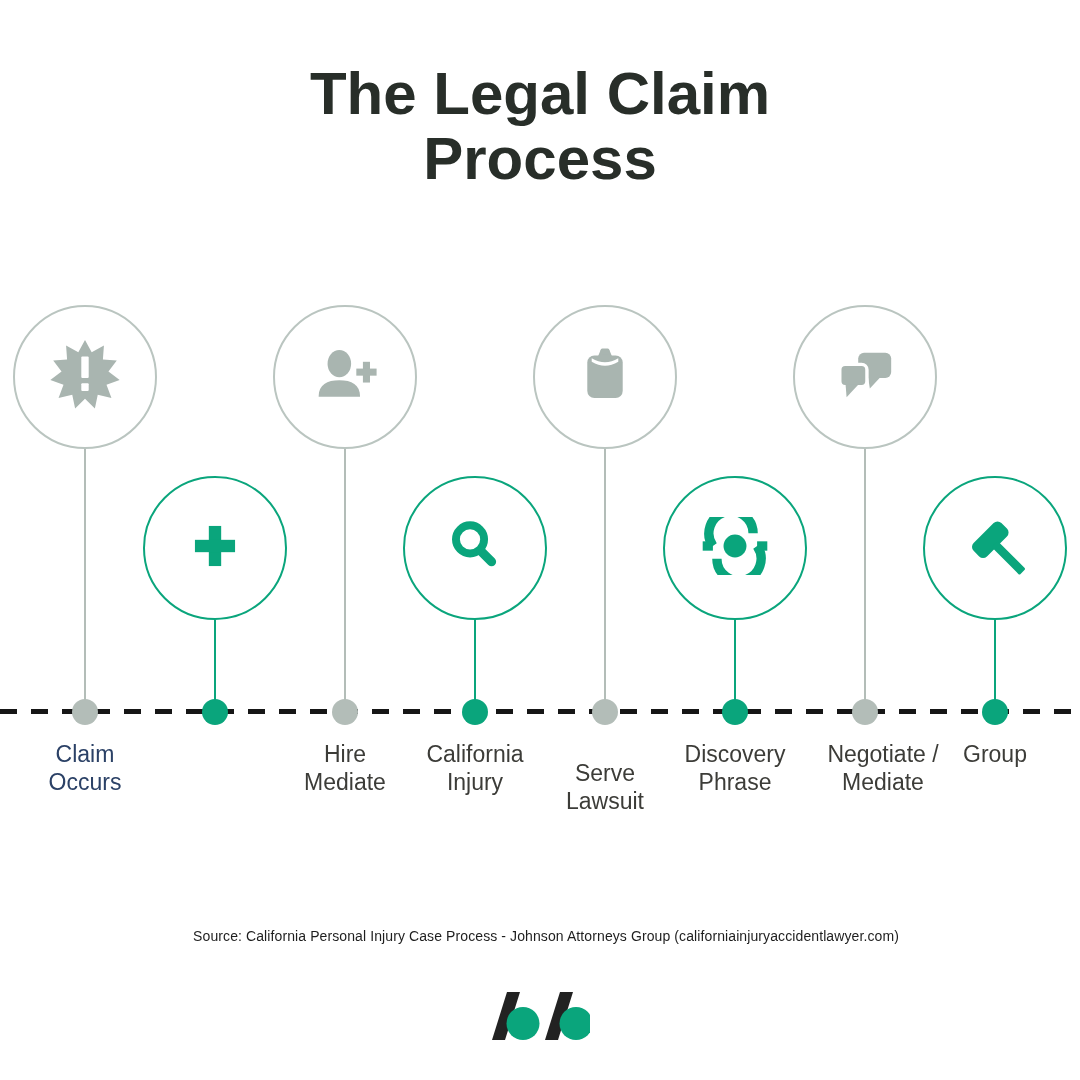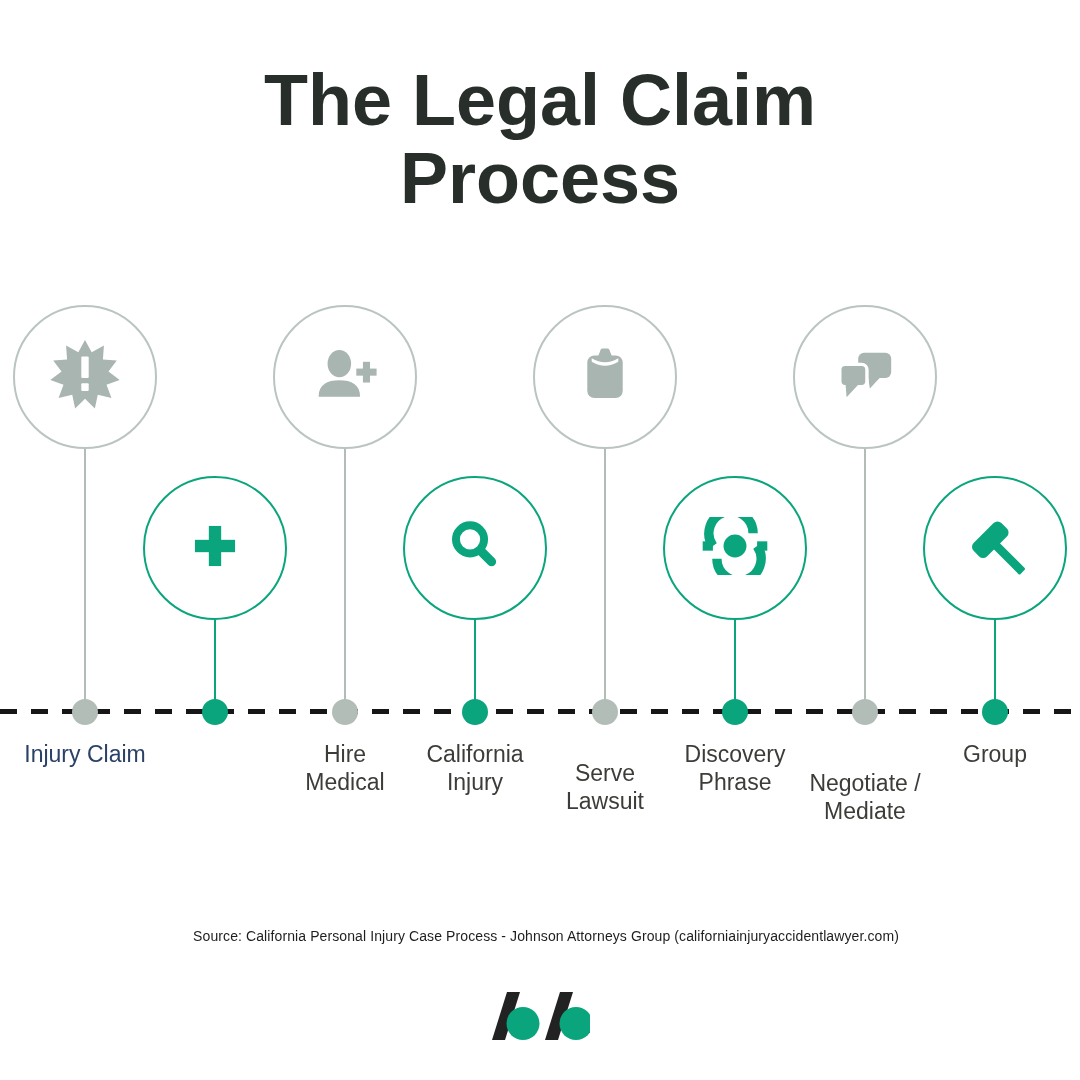--- a/index.html
+++ b/index.html
@@ -3,21 +3,21 @@
 <meta charset="utf-8">
 <style>
   html,body{margin:0;padding:0;}
   body{
     width:1080px;height:1080px;position:relative;background:#ffffff;
     font-family:"Liberation Sans","DejaVu Sans",sans-serif;overflow:hidden;
   }
   .canvas{position:absolute;inset:0;}
   .title{
     position:absolute;top:62px;left:0;width:1080px;text-align:center;
-    font-size:72px;font-weight:bold;line-height:1.08;color:#282e29;
+    font-size:60px;font-weight:bold;line-height:1.08;color:#282e29;
     white-space:pre-line;letter-spacing:0px;
   }
   .step-circle{
     position:absolute;width:144px;height:144px;border-radius:50%;
     background:#ffffff;box-sizing:border-box;
     display:flex;align-items:center;justify-content:center;
   }
   .circle-gray{border:2px solid #bac5c0;}
   .circle-green{border:2px solid #0aa57c;}
   .connector{position:absolute;width:2px;}
@@ -55,21 +55,21 @@
   <div class="step-circle circle-gray" style="left:13px;top:305px;">
     <span>
       <svg width="72" height="72" viewBox="0 0 70 70">
         <polygon fill="#a9b5b0" points="35,1 41.5,12.9 53.4,6.4 52.4,19.9 65.9,20.9 57.8,31.7 68.7,39.8 55.9,44.5 60.7,57.3 47.4,54.3 44.6,67.6 35,58 25.4,67.6 22.6,54.3 9.3,57.3 14.1,44.5 1.3,39.8 12.2,31.7 4.1,20.9 17.6,19.9 16.6,6.4 28.5,12.9"></polygon>
         <rect x="31.4" y="17" width="7.2" height="21" rx="1" fill="#ffffff"></rect>
         <rect x="31.4" y="43" width="7.2" height="7.5" rx="1" fill="#ffffff"></rect>
       </svg>
     </span>
   </div>
   <div class="dot dot-gray" style="left:72px;"></div>
-  <div class="step-label navy" style="left:22px;">Injury Claim</div>
+  <div class="step-label navy" style="left:22px;">Claim Occurs</div>
 
   <div class="connector connector-green" style="left:214px;top:620px;height:92px;"></div>
   <div class="step-circle circle-green" style="left:143px;top:476px;">
     <span>
       <svg width="54" height="54" viewBox="0 0 70 70">
         <rect x="27" y="9" width="16" height="52" fill="#0aa57c"></rect>
         <rect x="9" y="27" width="52" height="16" fill="#0aa57c"></rect>
       </svg>
     </span>
   </div>
@@ -80,21 +80,21 @@
     <span>
       <svg width="66" height="66" viewBox="0 0 70 70">
         <ellipse cx="29" cy="23" rx="12.5" ry="14.5" fill="#a9b5b0"></ellipse>
         <path d="M7 58 C7 45 16 40.5 29 40.5 C42 40.5 51 45 51 58 Z" fill="#a9b5b0"></path>
         <rect x="54" y="21" width="7.5" height="22" fill="#a9b5b0"></rect>
         <rect x="47" y="28.2" width="21.5" height="7.5" fill="#a9b5b0"></rect>
       </svg>
     </span>
   </div>
   <div class="dot dot-gray" style="left:332px;"></div>
-  <div class="step-label" style="left:282px;">Hire Medical</div>
+  <div class="step-label" style="left:282px;">Hire Mediate</div>
 
   <div class="connector connector-green" style="left:474px;top:620px;height:92px;"></div>
   <div class="step-circle circle-green" style="left:403px;top:476px;">
     <span>
       <svg width="58" height="58" viewBox="0 0 70 70">
         <circle cx="29" cy="27" r="17" fill="none" stroke="#0aa57c" stroke-width="9.5"></circle>
         <line x1="42" y1="41" x2="55" y2="54" stroke="#0aa57c" stroke-width="11" stroke-linecap="round"></line>
       </svg>
     </span>
   </div>
@@ -135,21 +135,21 @@
     <span>
       <svg width="68" height="64" viewBox="0 0 70 66">
         <rect x="28" y="10" width="34" height="26" rx="6" fill="#a9b5b0"></rect>
         <polygon points="38,34 52,34 40,47" fill="#a9b5b0"></polygon>
         <rect x="9" y="22" width="28" height="23" rx="5.5" fill="#a9b5b0" stroke="#ffffff" stroke-width="3.5"></rect>
         <polygon points="15,43 28,43 16,56" fill="#a9b5b0"></polygon>
       </svg>
     </span>
   </div>
   <div class="dot dot-gray" style="left:852px;"></div>
-  <div class="step-label" style="left:802px;margin-top:29px;">Negotiate / Mediate</div>
+  <div class="step-label" style="left:820px;">Negotiate / Mediate</div>
 
   <div class="connector connector-green" style="left:994px;top:620px;height:92px;"></div>
   <div class="step-circle circle-green" style="left:923px;top:476px;">
     <span>
       <svg width="66" height="66" viewBox="0 0 84 84">
         <g transform="translate(36,34) rotate(45)">
           <rect x="-12" y="-25" width="24" height="50" rx="7" fill="#0aa57c"></rect>
           <rect x="8" y="-5.5" width="50" height="11" rx="2" fill="#0aa57c"></rect>
         </g>
       </svg>

